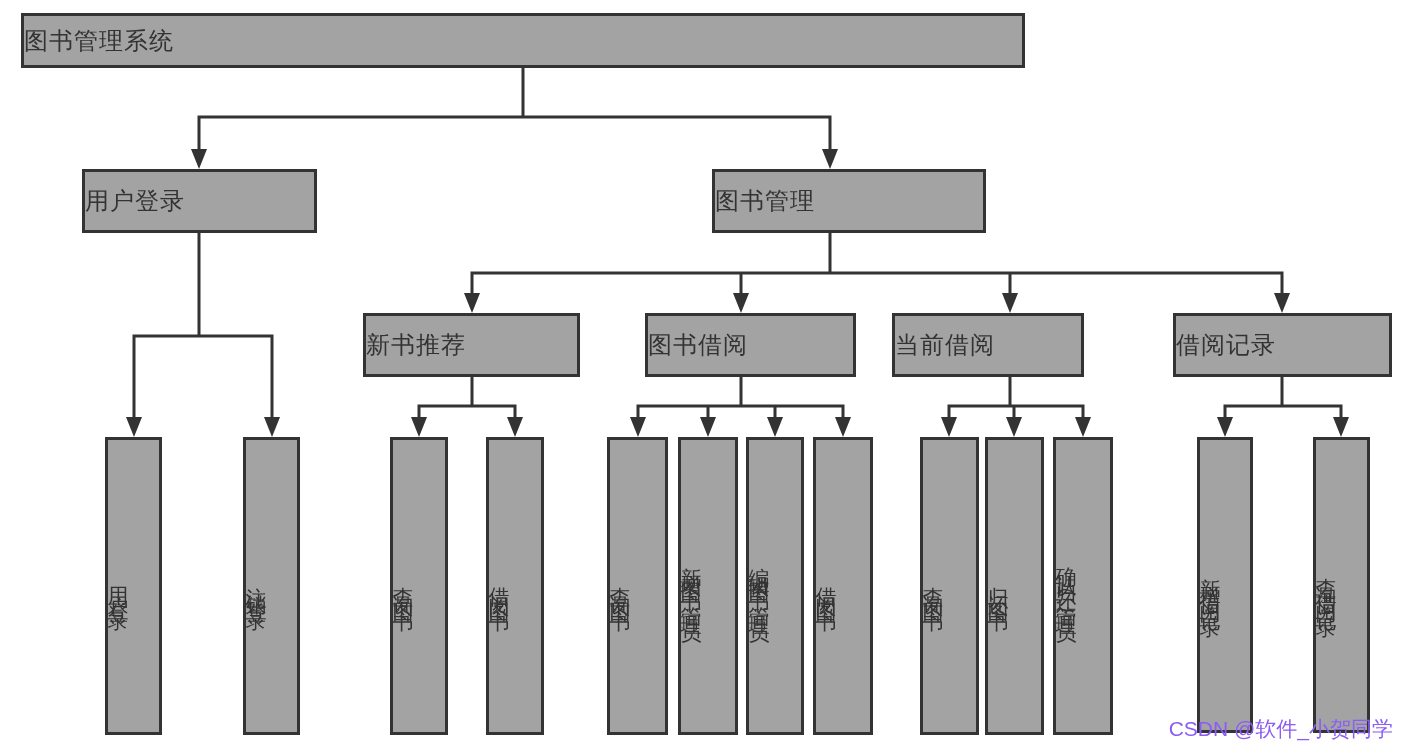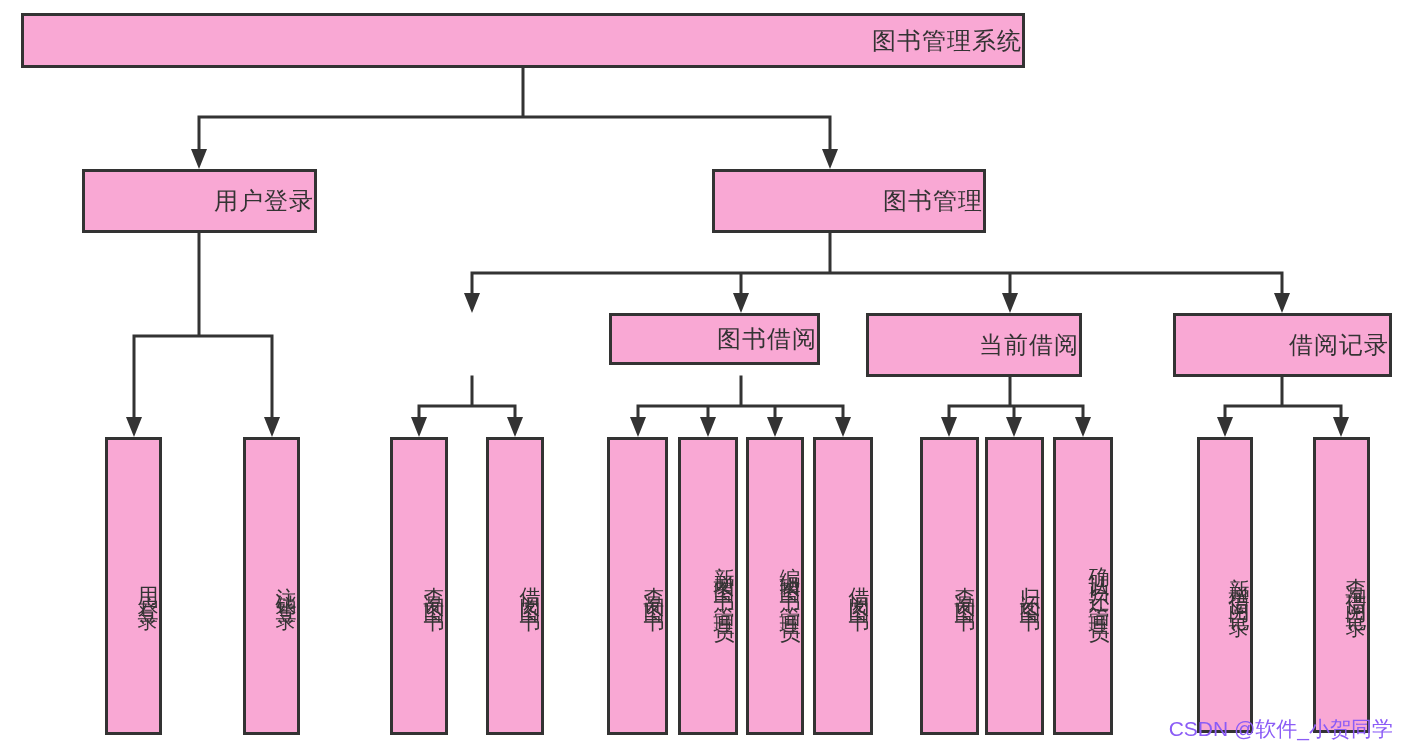--- a/index.html
+++ b/index.html
@@ -14,24 +14,24 @@
   .wires {
     position: absolute;
     left: 0; top: 0;
     width: 1405px; height: 747px;
     z-index: 1;
   }
   .node {
     position: absolute;
     box-sizing: border-box;
     border: 3px solid #333333;
-    background: #f9a8d4;
+    background: #a3a3a3;
     display: flex;
     align-items: center;
-    justify-content: flex-end;
+    justify-content: flex-start;
     z-index: 2;
   }
   .hbox .label {
     font-size: 24px;
     color: #333333;
     letter-spacing: 1px;
     white-space: nowrap;
   }
   .vbox .vtext {
     writing-mode: vertical-rl;
@@ -101,24 +101,27 @@
     <span class="label">图书管理系统</span>
   </div>
 
   <div class="node hbox" style="left:82px;top:169px;width:235px;height:64px">
     <span class="label">用户登录</span>
   </div>
   <div class="node hbox" style="left:712px;top:169px;width:274px;height:64px">
     <span class="label">图书管理</span>
   </div>
 
-  <div class="node hbox" style="left:609px;top:313px;width:211px;height:52px">
+  <div class="node hbox" style="left:363px;top:313px;width:217px;height:64px">
+    <span class="label">新书推荐</span>
+  </div>
+  <div class="node hbox" style="left:645px;top:313px;width:211px;height:64px">
     <span class="label">图书借阅</span>
   </div>
-  <div class="node hbox" style="left:866px;top:313px;width:216px;height:64px">
+  <div class="node hbox" style="left:892px;top:313px;width:192px;height:64px">
     <span class="label">当前借阅</span>
   </div>
   <div class="node hbox" style="left:1173px;top:313px;width:219px;height:64px">
     <span class="label">借阅记录</span>
   </div>
 
   <div class="node vbox" style="left:105px;top:437px;width:57px;height:298px">
     <span class="vtext">用户登录</span>
   </div>
   <div class="node vbox" style="left:243px;top:437px;width:57px;height:298px">

